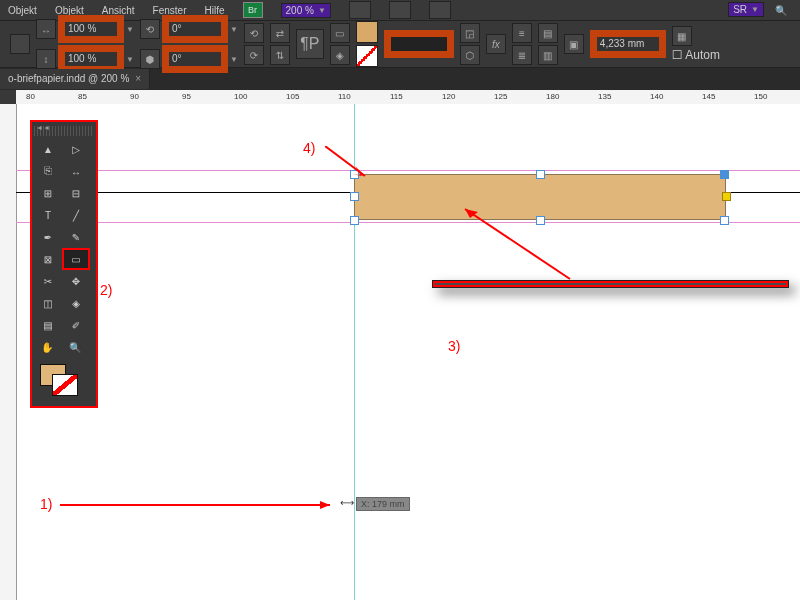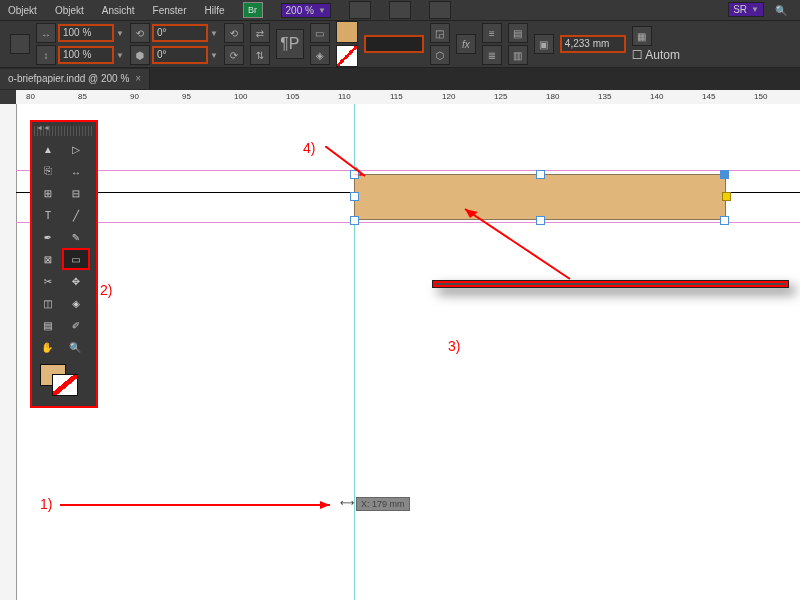--- a/index.html
+++ b/index.html
@@ -5,21 +5,21 @@
 body{margin:0;font-family:Tahoma,sans-serif;font-size:10px;background:#fff;overflow:hidden}
 .app{width:800px;height:600px;position:relative;background:#383838}
 .menubar{height:20px;background:#383838;display:flex;align-items:center;padding:0 8px;color:#ccc;gap:18px}
 .menubar span{cursor:default}
 .mb-right{margin-left:auto;display:flex;align-items:flex-start;gap:8px}
 .zoom-sel{background:#4c1d95;color:#ccc;border:1px solid #222;padding:1px 4px;display:flex;align-items:center;gap:4px}
 .mb-icon{width:20px;height:16px;background:#444;border:1px solid #222}
 .br-box{width:18px;height:14px;background:#15803d;border:1px solid #888;color:#ddd;text-align:center;line-height:14px;font-size:9px}
 .toolbar{height:46px;background:#383838;border-top:1px solid #222;border-bottom:1px solid #222;display:flex;align-items:center;padding:0 10px;gap:6px}
 .tb-square{width:18px;height:18px;background:#444;border:1px solid #222}
-.tb-field{width:46px;height:14px;background:#333;border:2px solid #c2410c;color:#ccc;padding:0 3px;line-height:14px}
+.tb-field{width:46px;height:14px;background:#333;border:7px solid #c2410c;color:#ccc;padding:0 3px;line-height:14px}
 .tb-field.wide{width:56px}
 .tb-col{display:flex;flex-direction:column;gap:2px}
 .tb-row{display:flex;align-items:center;gap:2px}
 .tb-icon{width:18px;height:18px;background:#444;border:1px solid #222;display:flex;align-items:center;justify-content:center;color:#aaa}
 .fill-sw{width:20px;height:20px;background:#d9a96a;border:1px solid #222}
 .stroke-sw{width:20px;height:20px;background:linear-gradient(to bottom right,#fff 45%,red 45%,red 55%,#fff 55%);border:1px solid #222}
 .tabstrip{height:22px;background:#2a2a2a;display:flex;align-items:center}
 .tab{padding:0 8px;height:20px;line-height:20px;background:#383838;color:#ccc;display:flex;align-items:center;gap:6px;border-right:1px solid #222}
 .tab .x{color:#999;cursor:pointer}
 .ruler{height:16px;background:#f4f4f4;border-bottom:1px solid #999;position:relative;margin-left:16px}

